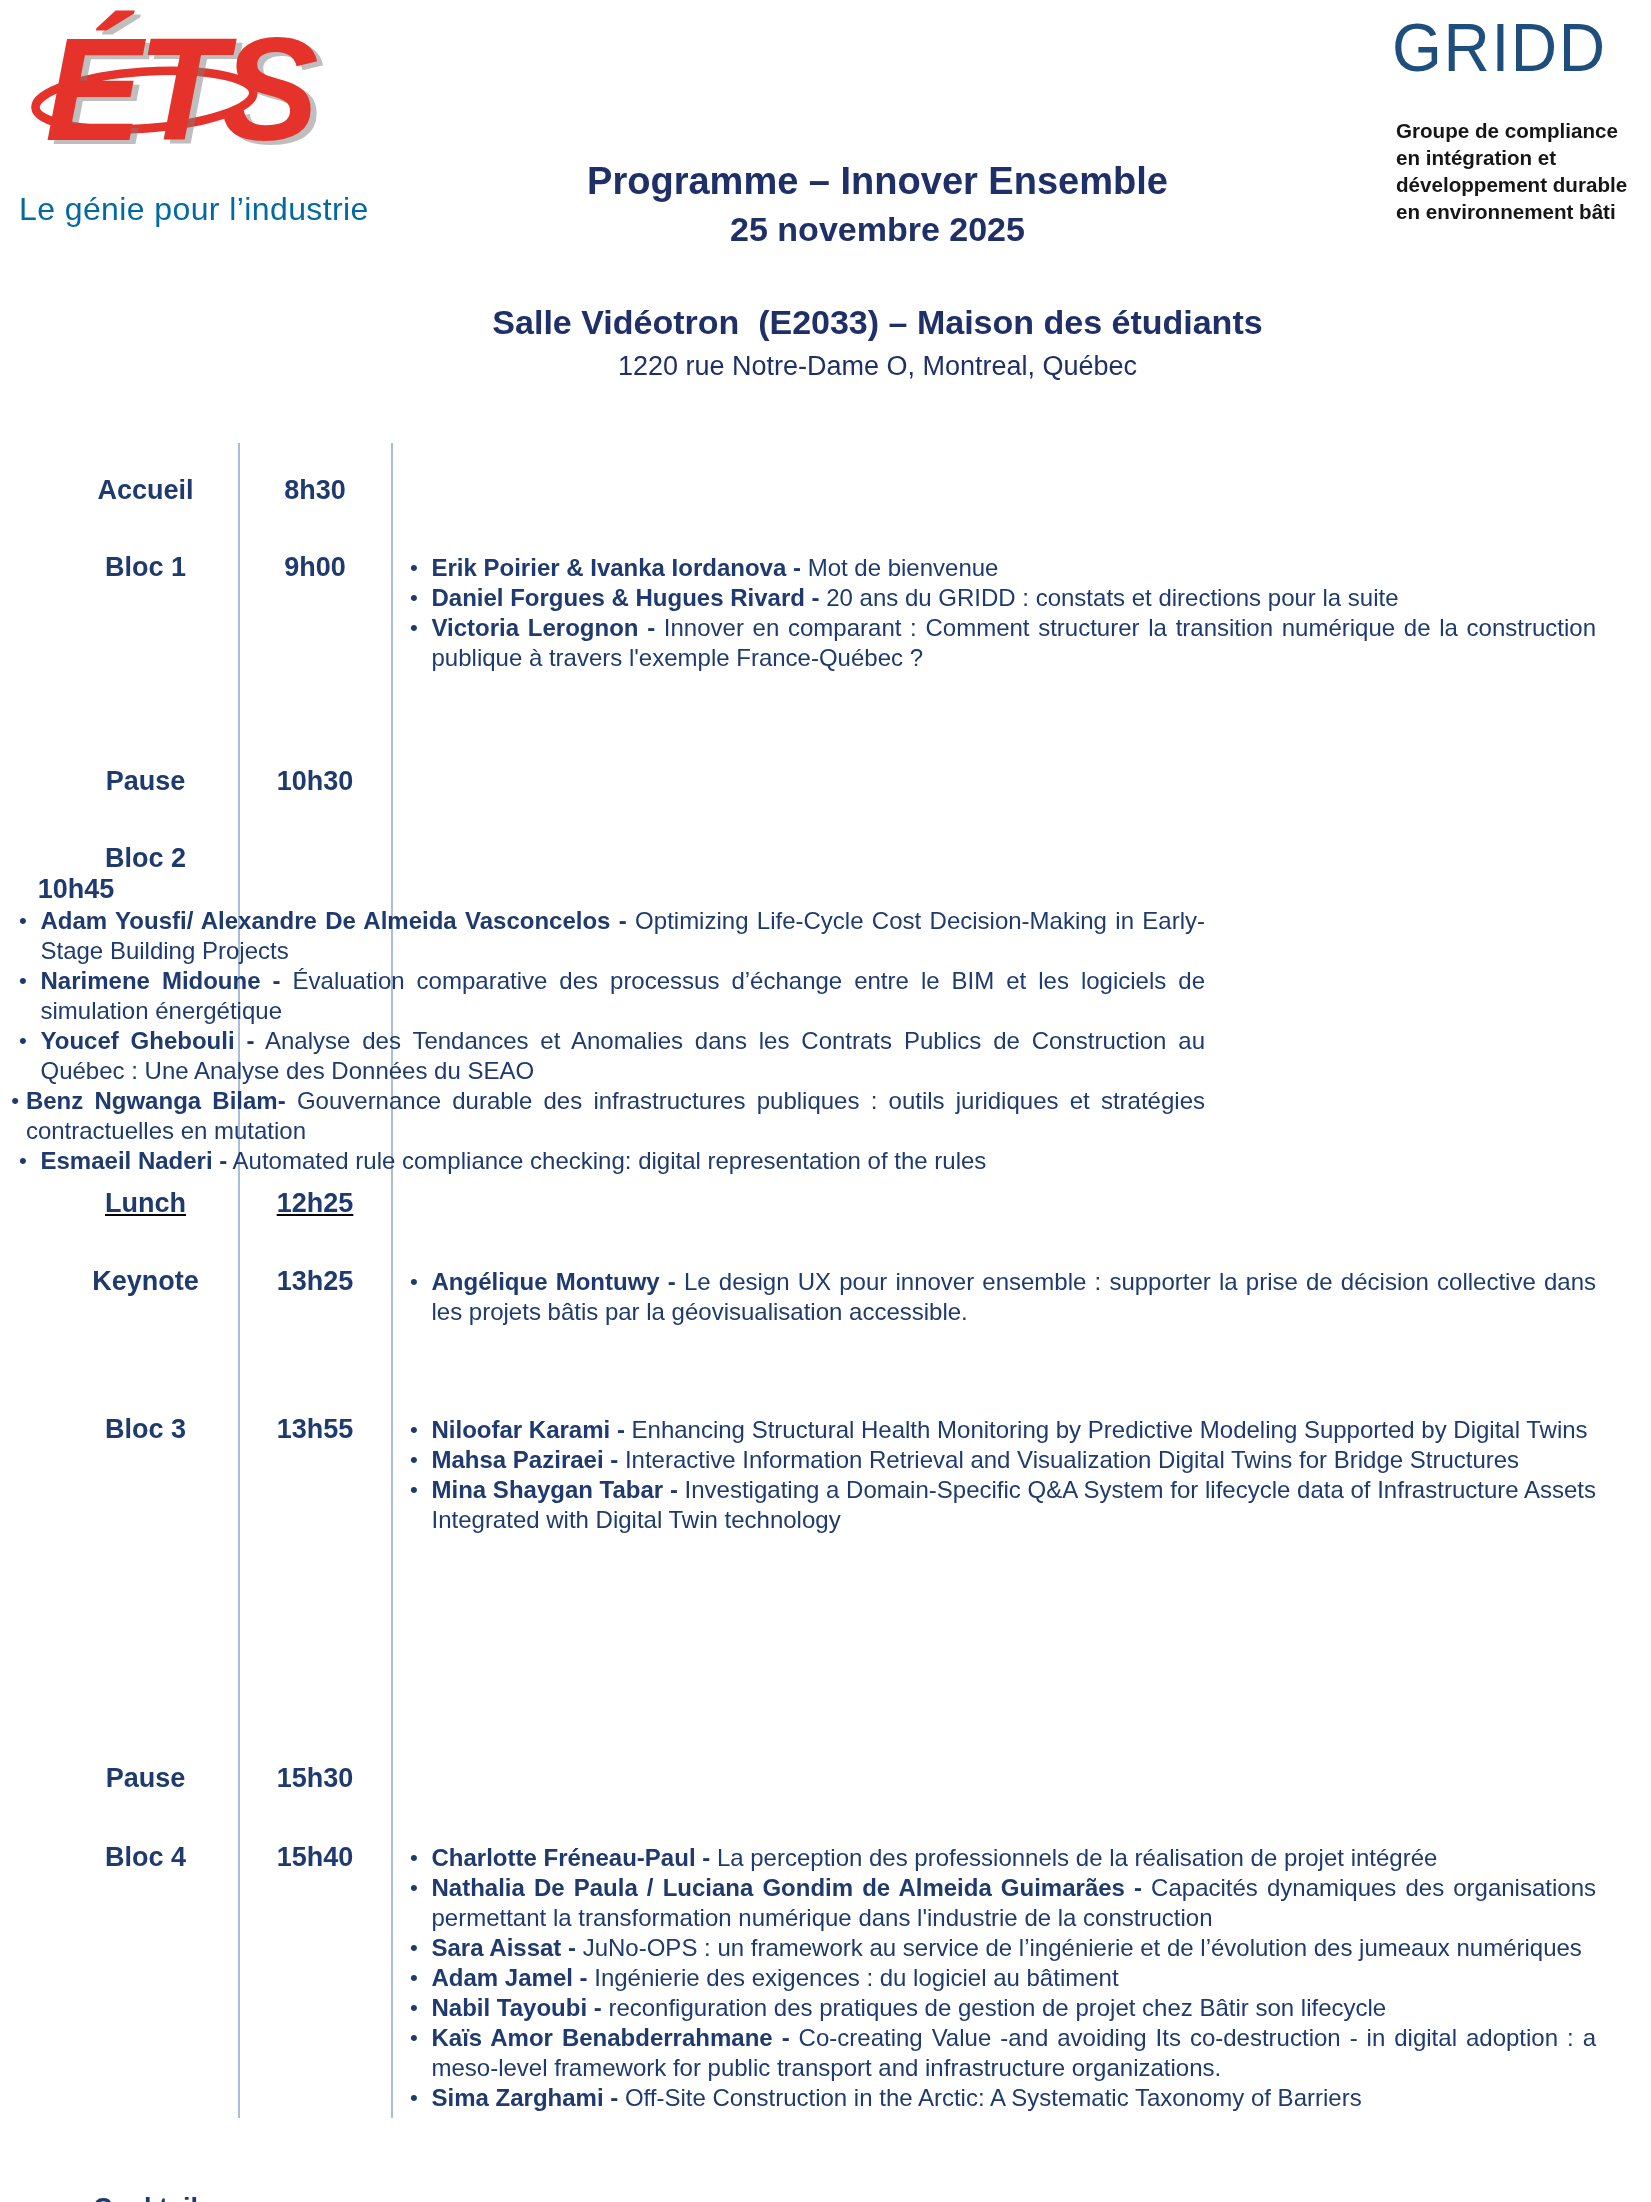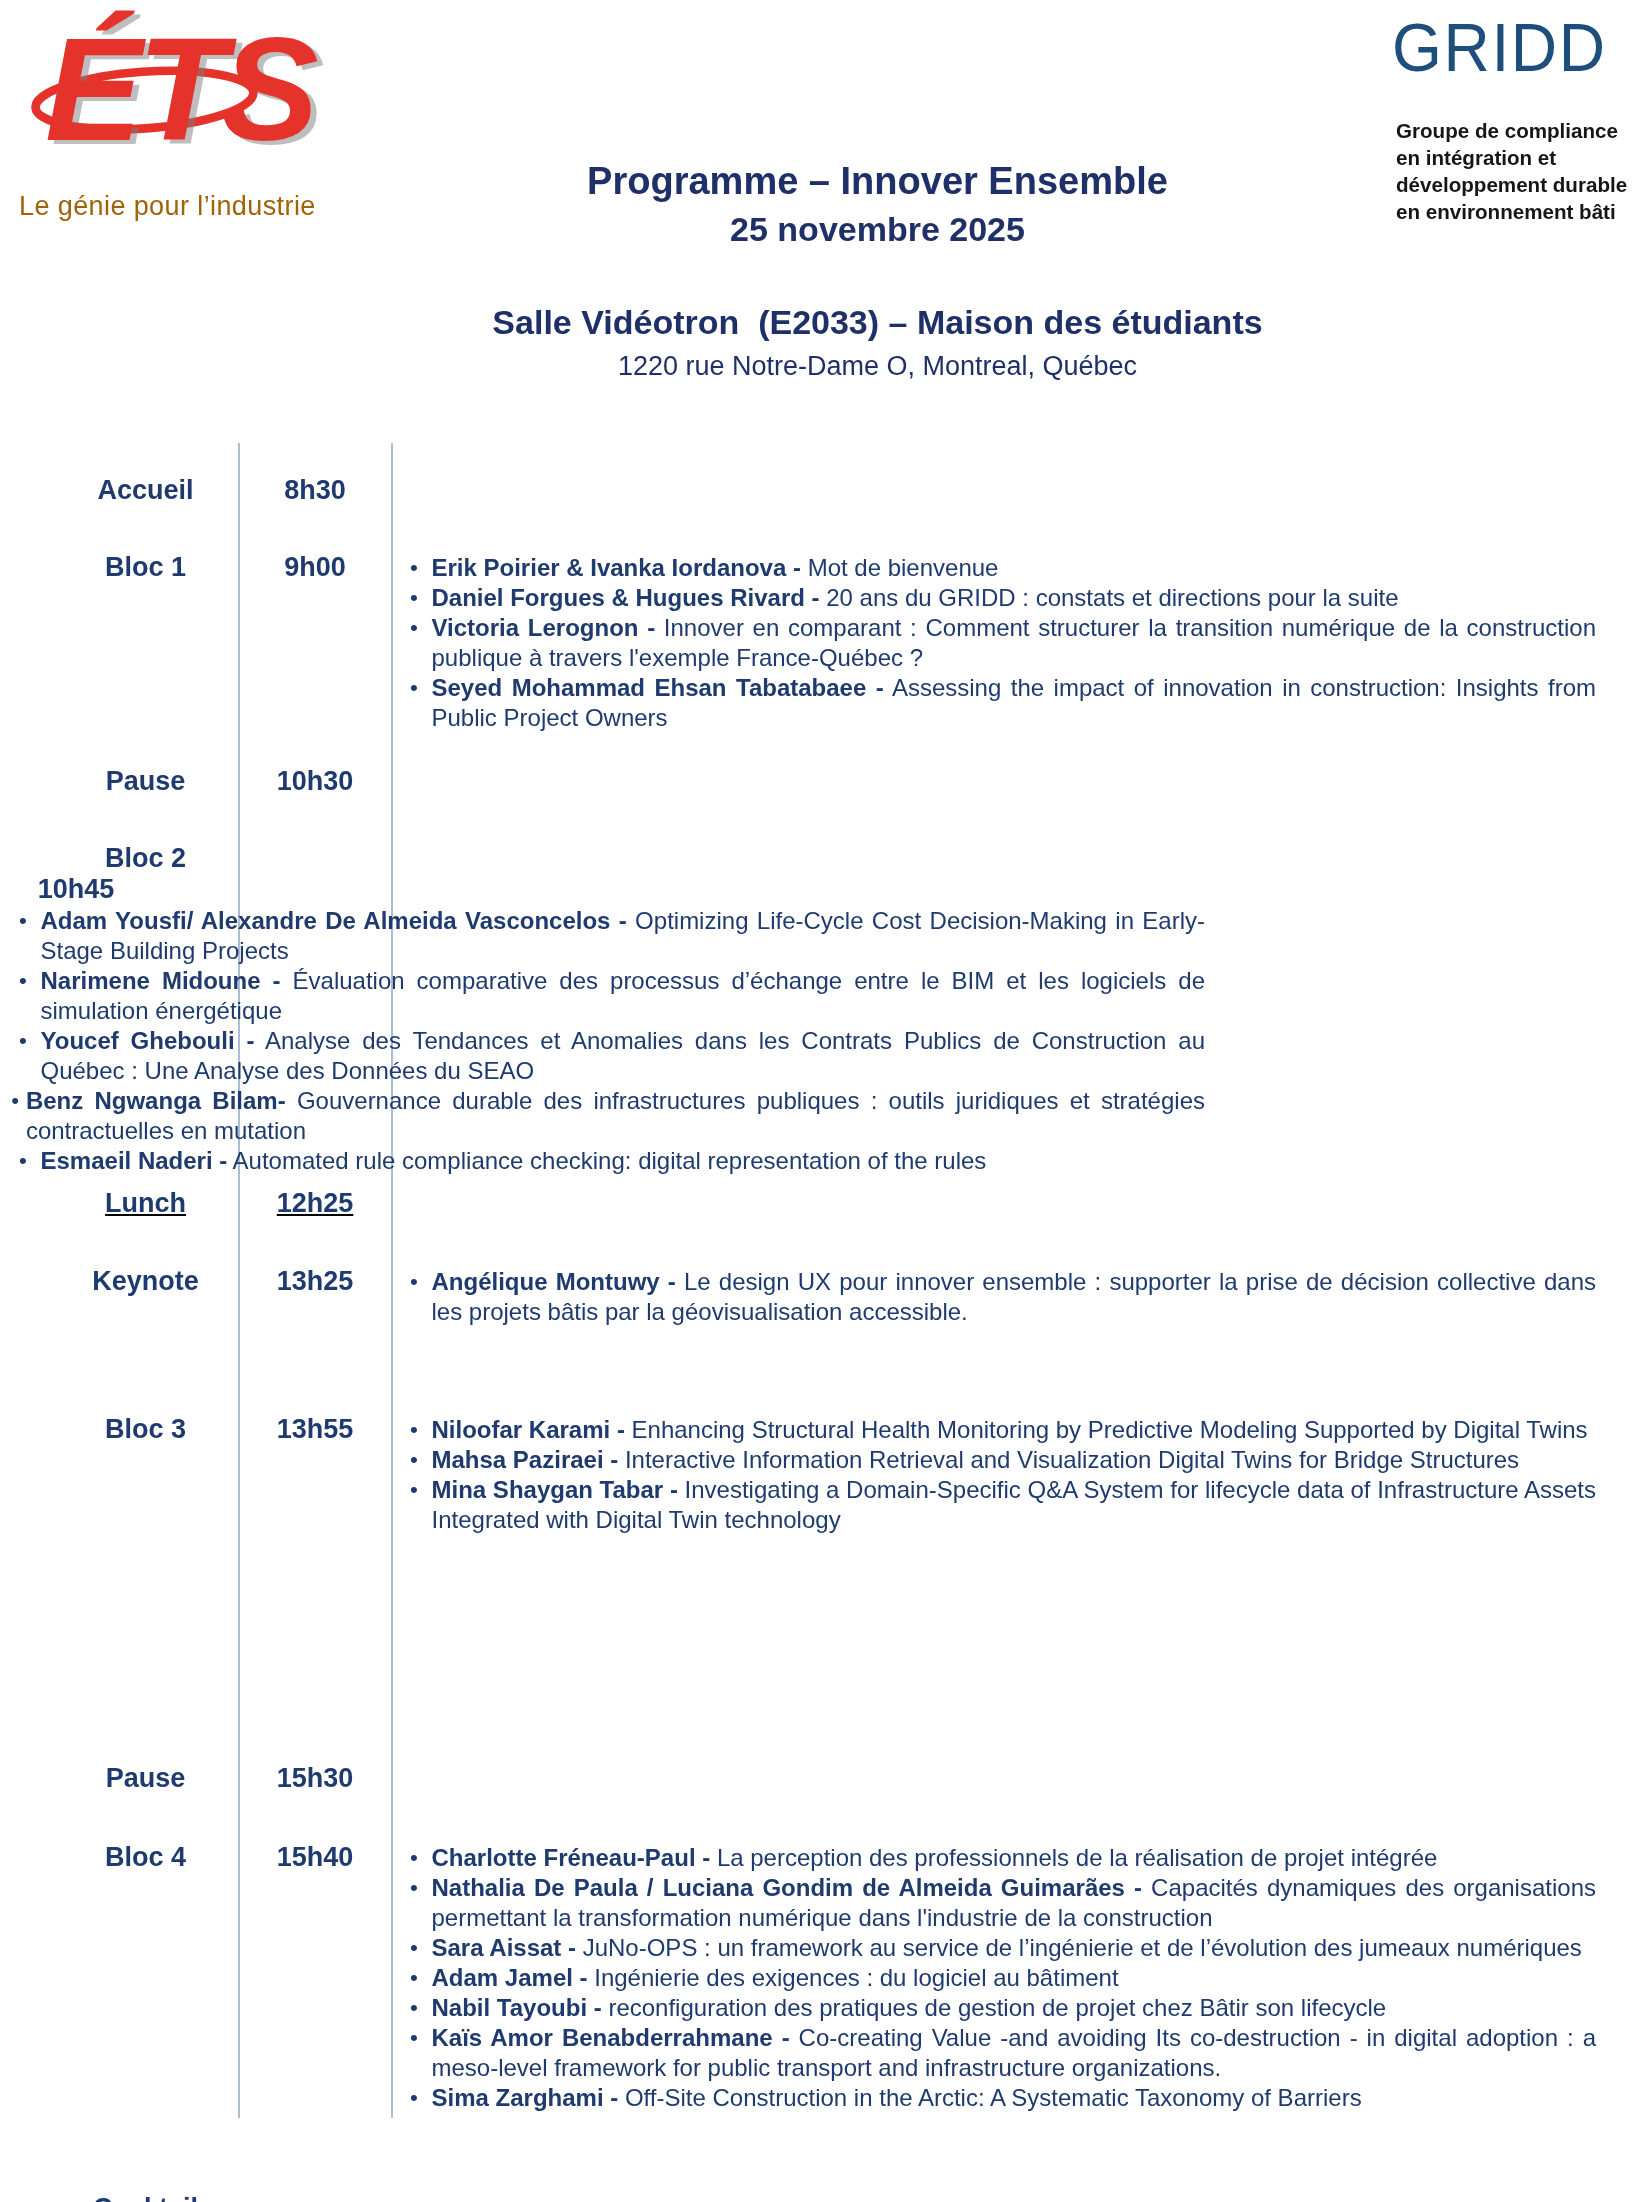--- a/index.html
+++ b/index.html
@@ -7,21 +7,21 @@
         font-family:"Liberation Sans","DejaVu Sans",sans-serif;}
 
   
   .ets{position:absolute;left:0;top:0;width:404px;height:250px;}
   .ets-swoosh{position:absolute;left:0;top:0;width:404px;height:250px;z-index:1;}
   .ets-text{position:absolute;left:45px;top:12px;z-index:2;
             font-size:146px;line-height:155px;font-weight:bold;font-style:italic;
             letter-spacing:-5.2px;color:#e5332c;
             text-shadow:6px 4.3px 0 rgba(125,125,125,0.5);}
   .ets-tagline{position:absolute;left:19px;top:191px;z-index:2;
-               font-size:27px;color:#a16207;letter-spacing:0.4px;}
+               font-size:32px;color:#0369a1;letter-spacing:0.4px;}
 
   
   .gridd-name{position:absolute;left:1392px;top:12px;font-size:69px;line-height:72px;
               font-weight:400;color:#1d4e7c;letter-spacing:1.7px;
               transform:scaleX(0.93);transform-origin:left top;}
   .gridd-tagline{position:absolute;left:1396px;top:117px;font-size:20.6px;line-height:27px;
                  font-weight:700;color:#161616;}
 
   
   .cblock{position:absolute;left:275px;width:1205px;text-align:center;color:#1f2f68;}
@@ -97,21 +97,20 @@
         <div class="content"></div>
       </div>
       <div class="row">
         <div class="cell label">Bloc 1</div>
         <div class="cell time">9h00</div>
         <div class="content">
           <ul class="items">
             <li class="item"><span class="n">Erik Poirier &amp; Ivanka Iordanova -</span><span class="d"> Mot de bienvenue</span></li>
             <li class="item"><span class="n">Daniel Forgues &amp; Hugues Rivard -</span><span class="d"> 20 ans du GRIDD : constats et directions pour la suite</span></li>
             <li class="item"><span class="n">Victoria Lerognon -</span><span class="d"> Innover en comparant : Comment structurer la transition numérique de la construction publique à travers l'exemple France-Québec ?</span></li>
-            <li class="item"><span class="n">Seyed Mohammad Ehsan Tabatabaee -</span><span class="d"> Assessing the impact of innovation in construction: Insights from Public Project Owners</span></li>
           </ul>
         </div>
       </div>
       <div class="row">
         <div class="cell label">Pause</div>
         <div class="cell time">10h30</div>
         <div class="content"></div>
       </div>
       <div class="row">
         <div class="cell label">Bloc 2</div>

